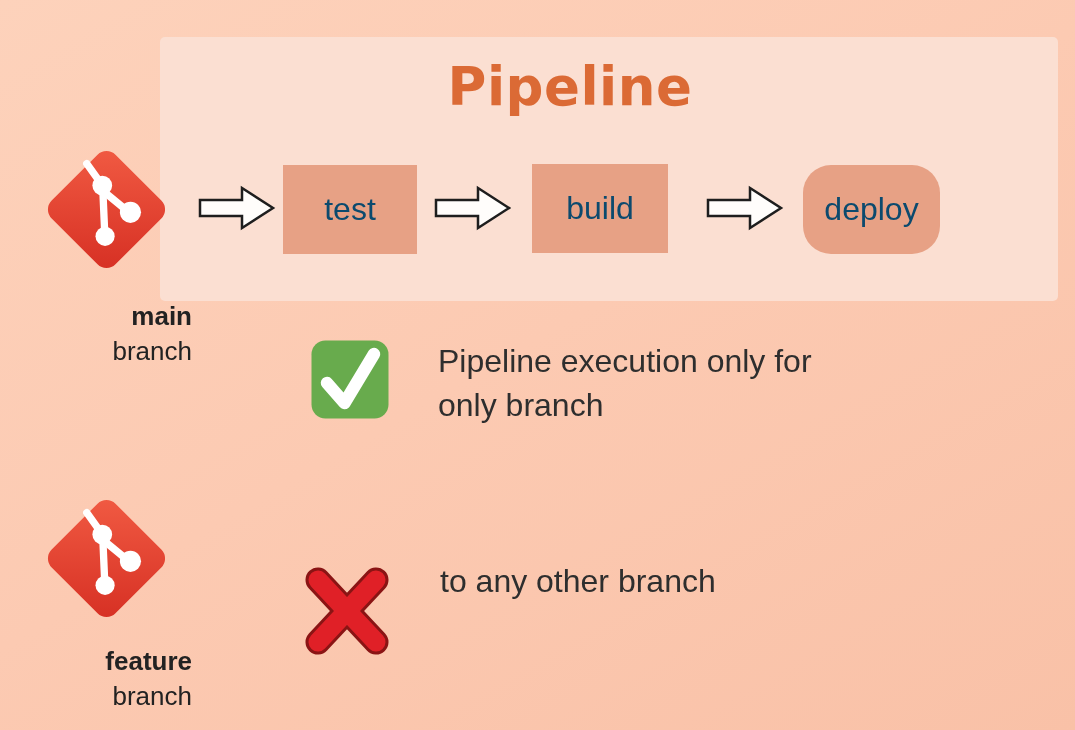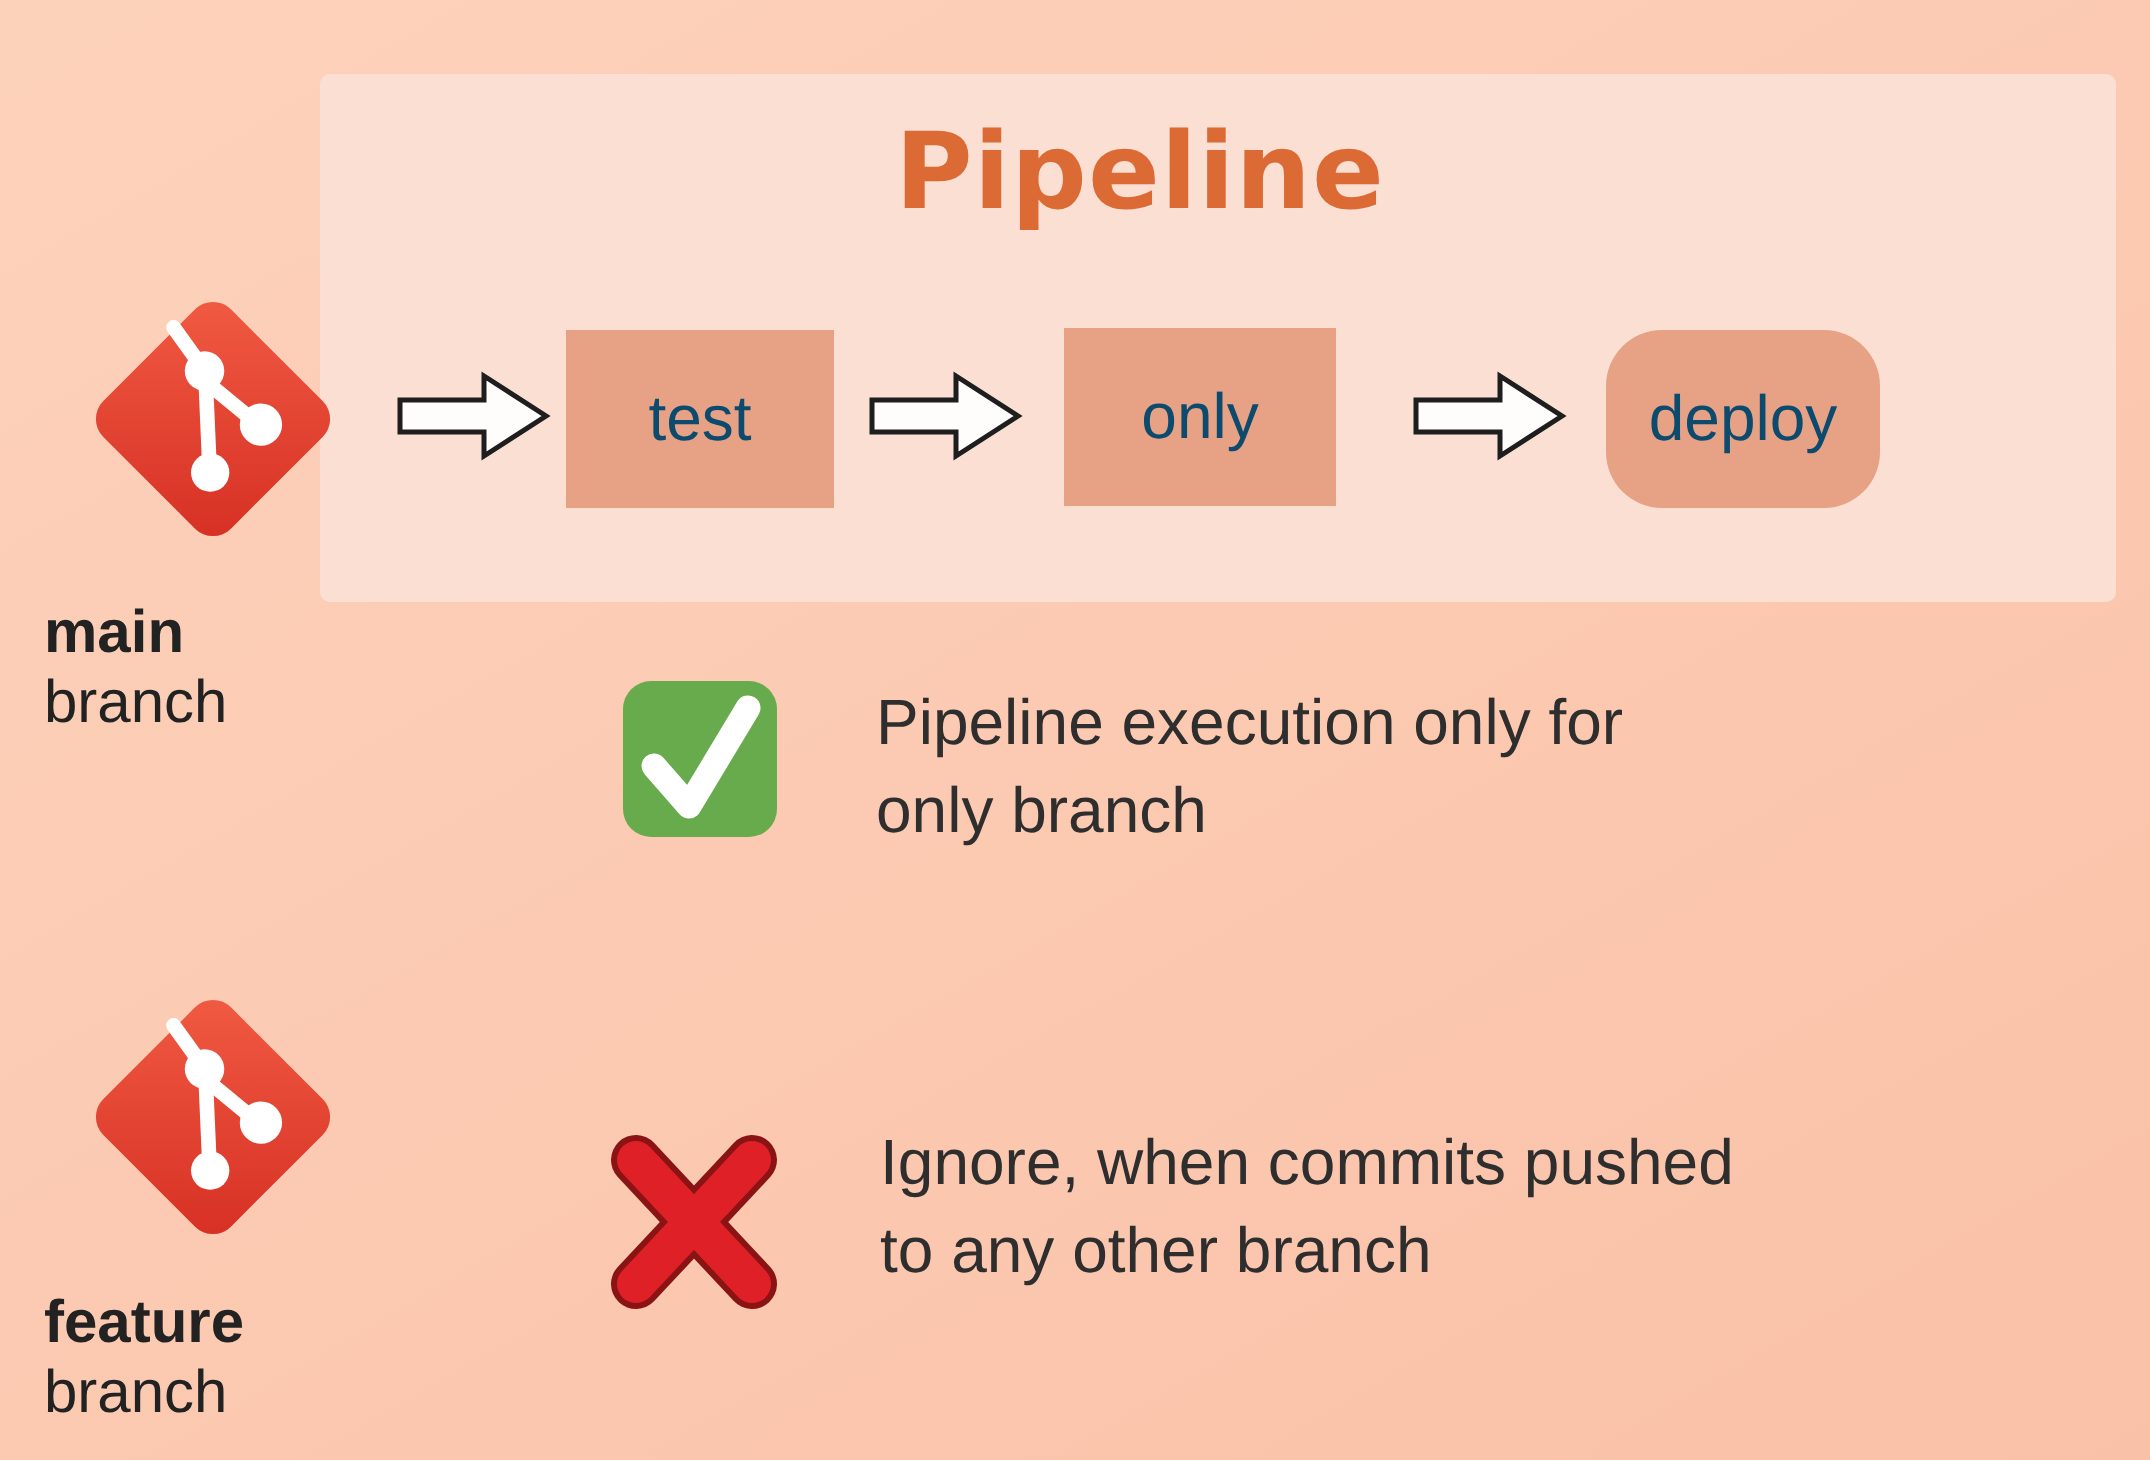--- a/index.html
+++ b/index.html
@@ -30,22 +30,22 @@
   #stage-build  { left: 532px; top: 164px; width: 136px; }
   #stage-deploy { left: 803px; top: 165px; width: 137px; border-radius: 28px; }
   .arrow { position: absolute; top: 183px; width: 80px; height: 50px; }
   #arrow-1 { left: 197px; }
   #arrow-2 { left: 433px; }
   #arrow-3 { left: 705px; }
   .git-icon { position: absolute; left: 36px; width: 141px; height: 141px; }
   #git-icon-main    { top: 139px; }
   #git-icon-feature { top: 488px; }
   .branch-label {
-    position: absolute; left: 22px; width: 170px; text-align: left;
-    font-size: 30px; line-height: 35px; color: #222222;
+    position: absolute; left: 22px; width: 170px; text-align: right;
+    font-size: 26px; line-height: 35px; color: #222222;
   }
   #branch-label-main    { top: 299px; }
   #branch-label-feature { top: 644px; }
   .branch-label .name { font-weight: bold; }
   .note-icon { position: absolute; }
   #check-icon { left: 311px; top: 340px; width: 78px; height: 79px; }
   #cross-icon { left: 299px; top: 564px; width: 96px; height: 94px; }
   .note-text {
     position: absolute; font-size: 32px; line-height: 44px; color: #2e2e2e;
   }
@@ -65,21 +65,21 @@
     <polygon points="2,17 44,17 44,5 75,25 44,45 44,33 2,33" fill="#fffdfb" stroke="#1e1e1e" stroke-width="2.5" stroke-linejoin="miter"></polygon>
   </svg>
   <svg class="arrow" id="arrow-2" viewBox="0 0 78 50">
     <polygon points="2,17 44,17 44,5 75,25 44,45 44,33 2,33" fill="#fffdfb" stroke="#1e1e1e" stroke-width="2.5" stroke-linejoin="miter"></polygon>
   </svg>
   <svg class="arrow" id="arrow-3" viewBox="0 0 78 50">
     <polygon points="2,17 44,17 44,5 75,25 44,45 44,33 2,33" fill="#fffdfb" stroke="#1e1e1e" stroke-width="2.5" stroke-linejoin="miter"></polygon>
   </svg>
 
   <div class="stage" id="stage-test">test</div>
-  <div class="stage" id="stage-build">only</div>
+  <div class="stage" id="stage-build">build</div>
   <div class="stage" id="stage-deploy">deploy</div>
 
   <svg class="git-icon" id="git-icon-main" viewBox="0 0 100 100">
     <defs>
       <linearGradient id="gitgrad1" x1="0" y1="0" x2="1" y2="1">
         <stop offset="0" stop-color="#f15b43"></stop>
         <stop offset="1" stop-color="#d62f23"></stop>
       </linearGradient>
     </defs>
     <rect x="18" y="18" width="64" height="64" rx="9" transform="rotate(45 50 50)" fill="url(#gitgrad1)"></rect>
@@ -134,17 +134,16 @@
     <g stroke="#8a1414" stroke-width="25" stroke-linecap="round">
       <line x1="19" y1="16" x2="77" y2="78"></line>
       <line x1="77" y1="16" x2="19" y2="78"></line>
     </g>
     <g stroke="#e02027" stroke-width="19" stroke-linecap="round">
       <line x1="19" y1="16" x2="77" y2="78"></line>
       <line x1="77" y1="16" x2="19" y2="78"></line>
     </g>
   </svg>
   <div class="note-text" id="deny-note-text">
-    <div>Ignore, when commits pushed</div>
     <div>to any other branch</div>
   </div>
 
 </div>
 
 </body></html>

